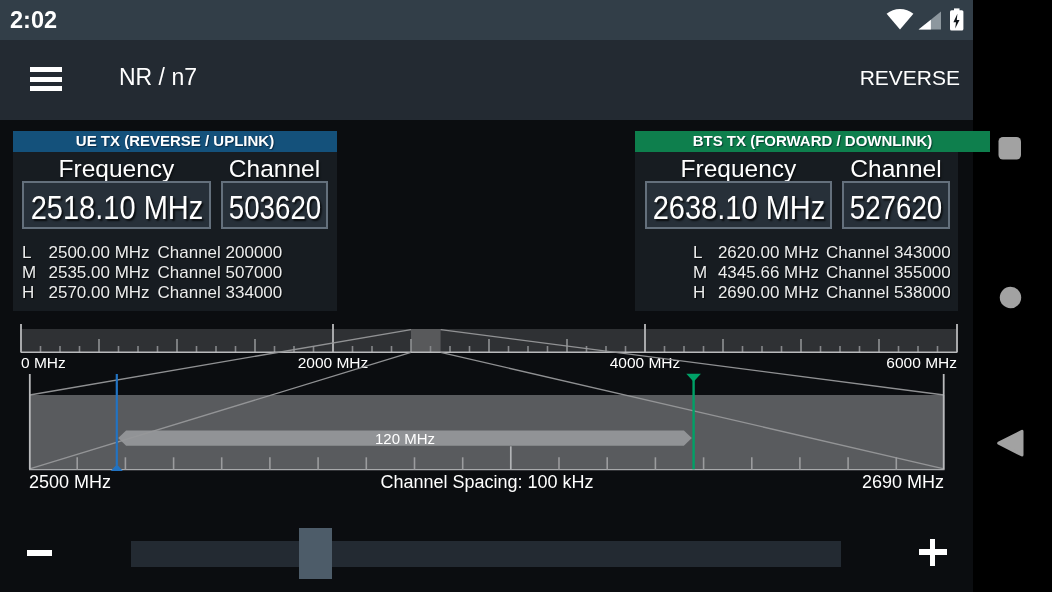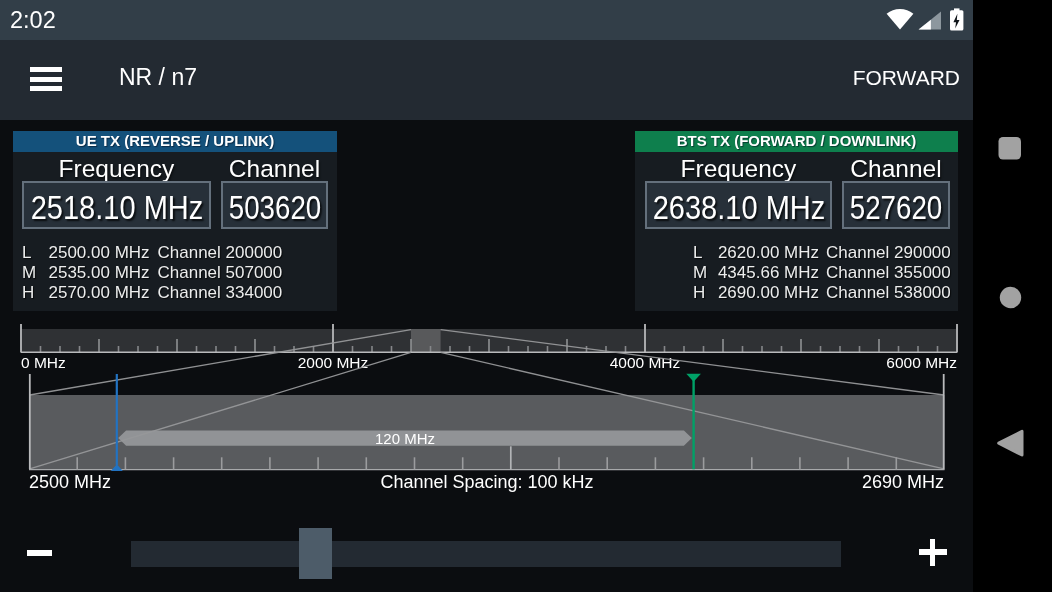--- a/index.html
+++ b/index.html
@@ -2,40 +2,40 @@
 <html><head><meta charset="utf-8">
 <style>
   * { margin:0; padding:0; box-sizing:border-box; }
   html,body { width:1052px; height:592px; background:#000; overflow:hidden;
     font-family:"Liberation Sans", sans-serif; }
 </style></head>
 <body>
 <div style="position:absolute;left:0;top:0;width:973px;height:592px;background:#0b0d10"></div>
 
 <div style="position:absolute;left:0;top:0;width:973px;height:40px;background:#323e48"></div>
-<div style="position:absolute;left:10px;top:6.5px;font-size:23.5px;font-weight:normal;color:#fff">2:02</div>
+<div style="position:absolute;left:10px;top:6.5px;font-size:23.5px;font-weight:bold;color:#fff">2:02</div>
 <svg style="position:absolute;left:886px;top:8px" width="28" height="22" viewBox="0 0 28 22">
 <path d="M14 21.4 L0.6 5.8 A21.5 21.5 0 0 1 27.4 5.8 Z" fill="#fff"></path>
   </svg>
 <svg style="position:absolute;left:917.5px;top:11px" width="24" height="19" viewBox="0 0 24 19">
 <polygon points="0.6,18.6 23,18.6 23,0.6" fill="#8d979e"></polygon>
 <polygon points="0.6,18.6 12.9,18.6 12.9,8.7" fill="#fff"></polygon>
   </svg>
 <svg style="position:absolute;left:949px;top:8px" width="15" height="23" viewBox="0 0 15 23">
 <rect x="5" y="0.4" width="5.5" height="3" fill="#fff"></rect>
 <rect x="1" y="2.2" width="13.4" height="20.4" rx="1.6" fill="#fff"></rect>
 <polygon points="8.4,5.8 4.4,14.2 7.0,14.2 6.2,20.4 10.5,11.9 7.8,11.9" fill="#10151a"></polygon>
   </svg>
 
 <div style="position:absolute;left:0;top:40px;width:973px;height:80px;background:#232a32"></div>
 <div style="position:absolute;left:30px;top:67px;width:31.6px;height:5px;background:#fff"></div>
 <div style="position:absolute;left:30px;top:76.6px;width:31.6px;height:5px;background:#fff"></div>
 <div style="position:absolute;left:30px;top:86.2px;width:31.6px;height:5px;background:#fff"></div>
 <div style="position:absolute;left:119px;top:64px;font-size:23px;color:#fff">NR / n7</div>
-<div style="position:absolute;left:760px;top:66px;width:200px;text-align:right;font-size:21px;color:#fff">FORWARD</div>
+<div style="position:absolute;left:760px;top:66px;width:200px;text-align:right;font-size:21px;color:#fff">REVERSE</div>
 
 <div style="position:absolute;left:13px;top:131px;width:324px;height:35px;background:#14517b;color:#fff;font-size:15px;font-weight:bold;text-align:center;line-height:19.5px;text-shadow:1px 1px 1px rgba(0,10,25,.55)">UE TX (REVERSE / UPLINK)</div>
 <div style="position:absolute;left:13px;top:151.5px;width:324px;height:159px;background:#171c21"></div>
 <div style="position:absolute;left:16.5px;top:154.6px;width:200px;text-align:center;font-size:24.5px;color:#fff;text-shadow:1px 2px 2px rgba(0,0,0,.6)">Frequency</div>
 <div style="position:absolute;left:174.5px;top:154.6px;width:200px;text-align:center;font-size:24.5px;color:#fff;text-shadow:1px 2px 2px rgba(0,0,0,.6)">Channel</div>
 <div style="position:absolute;left:22px;top:181px;width:189px;height:48px;background:#273039;border:2px solid #64707c"></div>
 <div style="position:absolute;left:221px;top:181px;width:107px;height:48px;background:#273039;border:2px solid #64707c"></div>
 <div style="position:absolute;left:-83.5px;top:189px;width:400px;text-align:center;white-space:nowrap;font-size:33px;color:#fff;transform:scaleX(0.88);text-shadow:2px 2px 2px rgba(0,0,0,.75)">2518.10 MHz</div>
 <div style="position:absolute;left:74.5px;top:189px;width:400px;text-align:center;white-space:nowrap;font-size:33px;color:#fff;transform:scaleX(0.84);text-shadow:2px 2px 2px rgba(0,0,0,.75)">503620</div>
 <div style="position:absolute;left:22px;top:242.8px;font-size:17px;color:#eceded;text-shadow:1px 1px 1px rgba(0,0,0,.7)">
@@ -47,32 +47,32 @@
 <span style="position:absolute;left:0">M</span>
     <span style="position:absolute;left:26.5px;white-space:nowrap">2535.00 MHz</span>
     <span style="position:absolute;left:135.5px;white-space:nowrap">Channel 507000</span>
   </div>
 <div style="position:absolute;left:22px;top:283.2px;font-size:17px;color:#eceded;text-shadow:1px 1px 1px rgba(0,0,0,.7)">
 <span style="position:absolute;left:0">H</span>
     <span style="position:absolute;left:26.5px;white-space:nowrap">2570.00 MHz</span>
     <span style="position:absolute;left:135.5px;white-space:nowrap">Channel 334000</span>
   </div>
 
-<div style="position:absolute;left:635px;top:131px;width:323px;height:20.5px;background:#0e7f4d;color:#fff;font-size:15px;font-weight:bold;text-align:center;line-height:19.5px;text-shadow:1px 1px 1px rgba(0,10,25,.55)">BTS TX (FORWARD / DOWNLINK)</div>
+<div style="position:absolute;left:635px;top:131px;width:355px;height:20.5px;background:#0e7f4d;color:#fff;font-size:15px;font-weight:bold;text-align:center;line-height:19.5px;text-shadow:1px 1px 1px rgba(0,10,25,.55)">BTS TX (FORWARD / DOWNLINK)</div>
 <div style="position:absolute;left:635px;top:151.5px;width:323px;height:159px;background:#171c21"></div>
 <div style="position:absolute;left:638.5px;top:154.6px;width:200px;text-align:center;font-size:24.5px;color:#fff;text-shadow:1px 2px 2px rgba(0,0,0,.6)">Frequency</div>
 <div style="position:absolute;left:796.0px;top:154.6px;width:200px;text-align:center;font-size:24.5px;color:#fff;text-shadow:1px 2px 2px rgba(0,0,0,.6)">Channel</div>
 <div style="position:absolute;left:645px;top:181px;width:187px;height:48px;background:#273039;border:2px solid #64707c"></div>
 <div style="position:absolute;left:842px;top:181px;width:108px;height:48px;background:#273039;border:2px solid #64707c"></div>
 <div style="position:absolute;left:538.5px;top:189px;width:400px;text-align:center;white-space:nowrap;font-size:33px;color:#fff;transform:scaleX(0.88);text-shadow:2px 2px 2px rgba(0,0,0,.75)">2638.10 MHz</div>
 <div style="position:absolute;left:696.0px;top:189px;width:400px;text-align:center;white-space:nowrap;font-size:33px;color:#fff;transform:scaleX(0.84);text-shadow:2px 2px 2px rgba(0,0,0,.75)">527620</div>
 <div style="position:absolute;left:693px;top:242.8px;font-size:17px;color:#eceded;text-shadow:1px 1px 1px rgba(0,0,0,.7)">
 <span style="position:absolute;left:0">L</span>
     <span style="position:absolute;left:24.9px;white-space:nowrap">2620.00 MHz</span>
-    <span style="position:absolute;left:133px;white-space:nowrap">Channel 290000</span>
+    <span style="position:absolute;left:133px;white-space:nowrap">Channel 343000</span>
   </div>
 <div style="position:absolute;left:693px;top:263.0px;font-size:17px;color:#eceded;text-shadow:1px 1px 1px rgba(0,0,0,.7)">
 <span style="position:absolute;left:0">M</span>
     <span style="position:absolute;left:24.9px;white-space:nowrap">4345.66 MHz</span>
     <span style="position:absolute;left:133px;white-space:nowrap">Channel 355000</span>
   </div>
 <div style="position:absolute;left:693px;top:283.2px;font-size:17px;color:#eceded;text-shadow:1px 1px 1px rgba(0,0,0,.7)">
 <span style="position:absolute;left:0">H</span>
     <span style="position:absolute;left:24.9px;white-space:nowrap">2690.00 MHz</span>
     <span style="position:absolute;left:133px;white-space:nowrap">Channel 538000</span>

